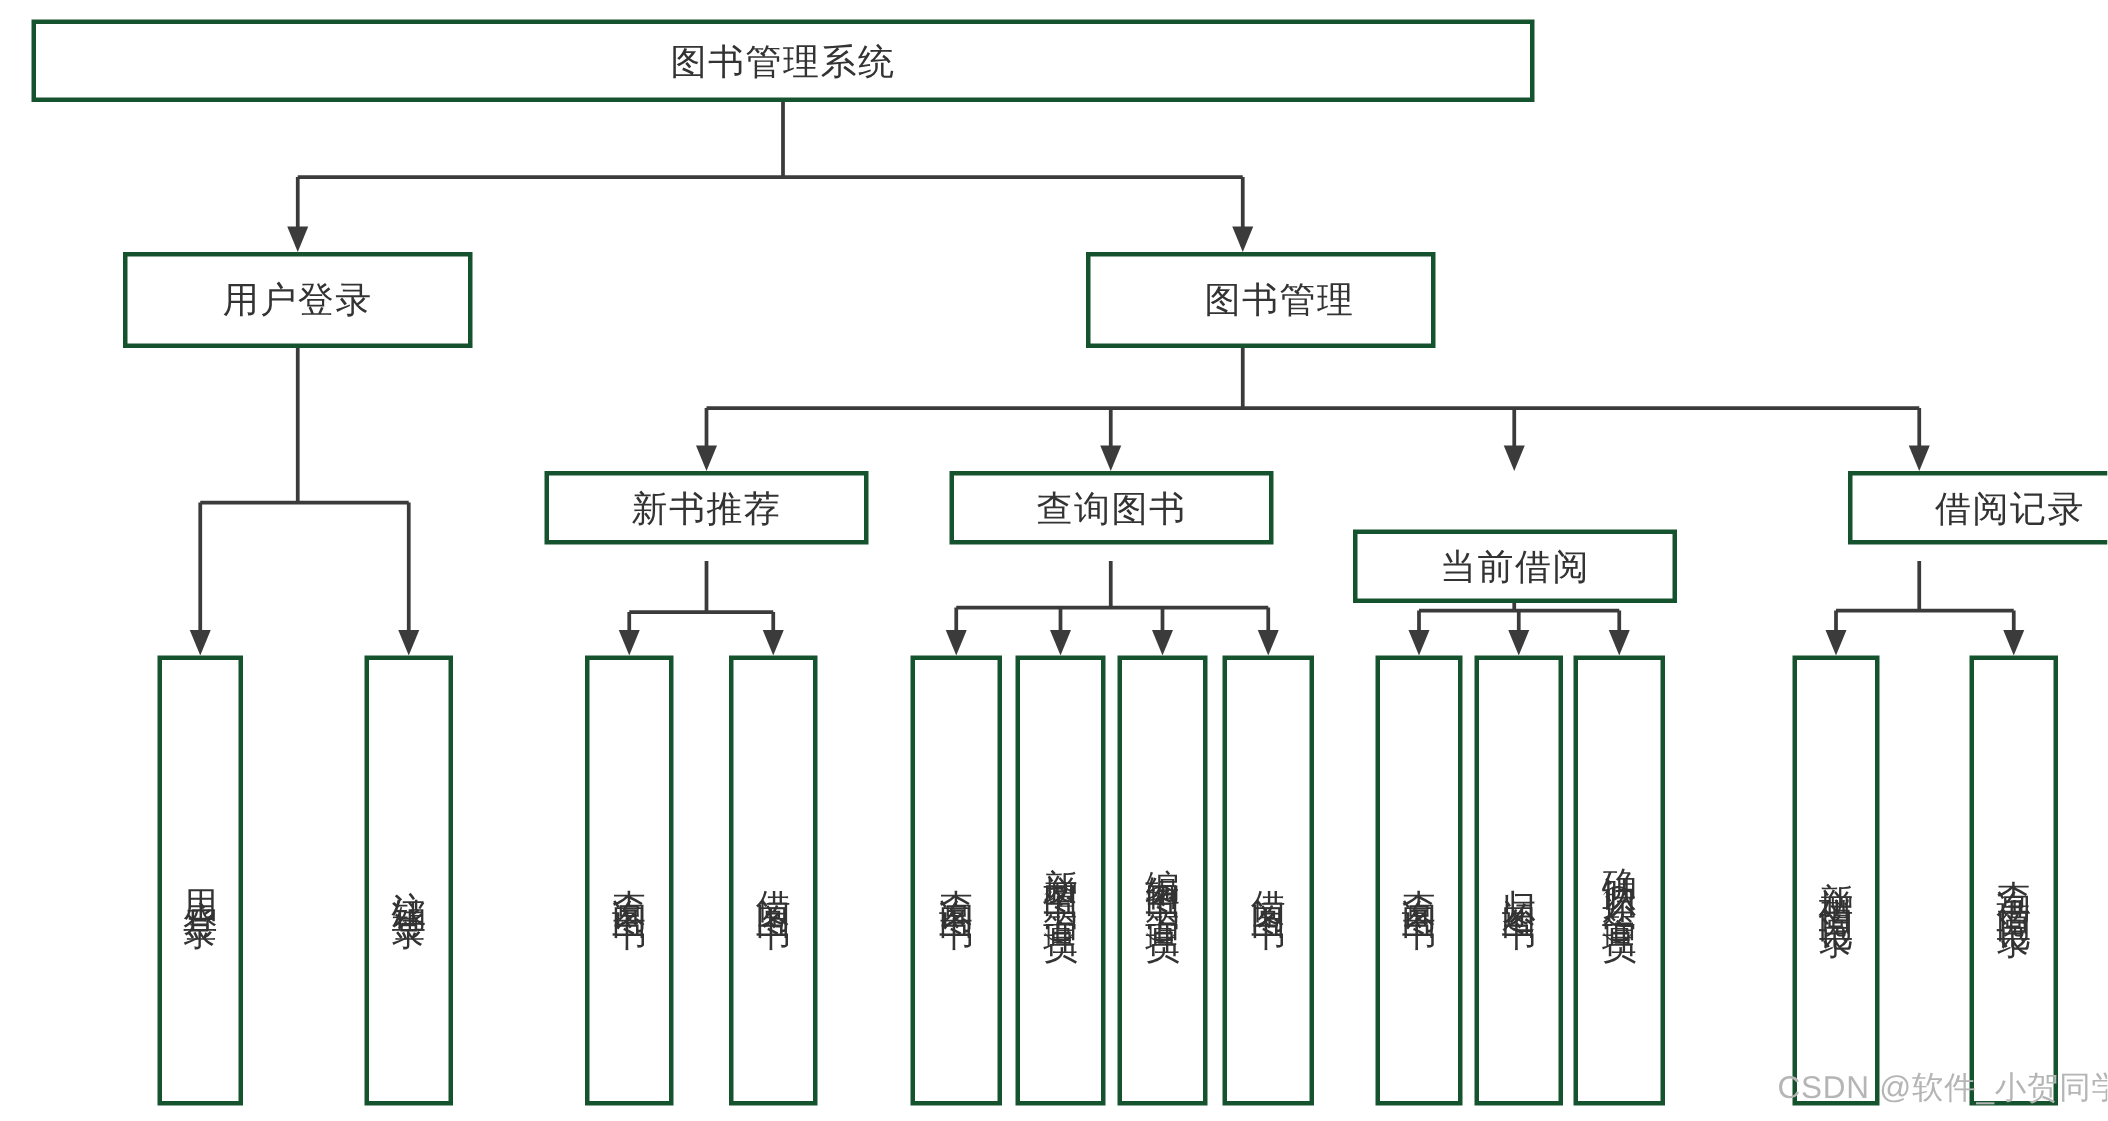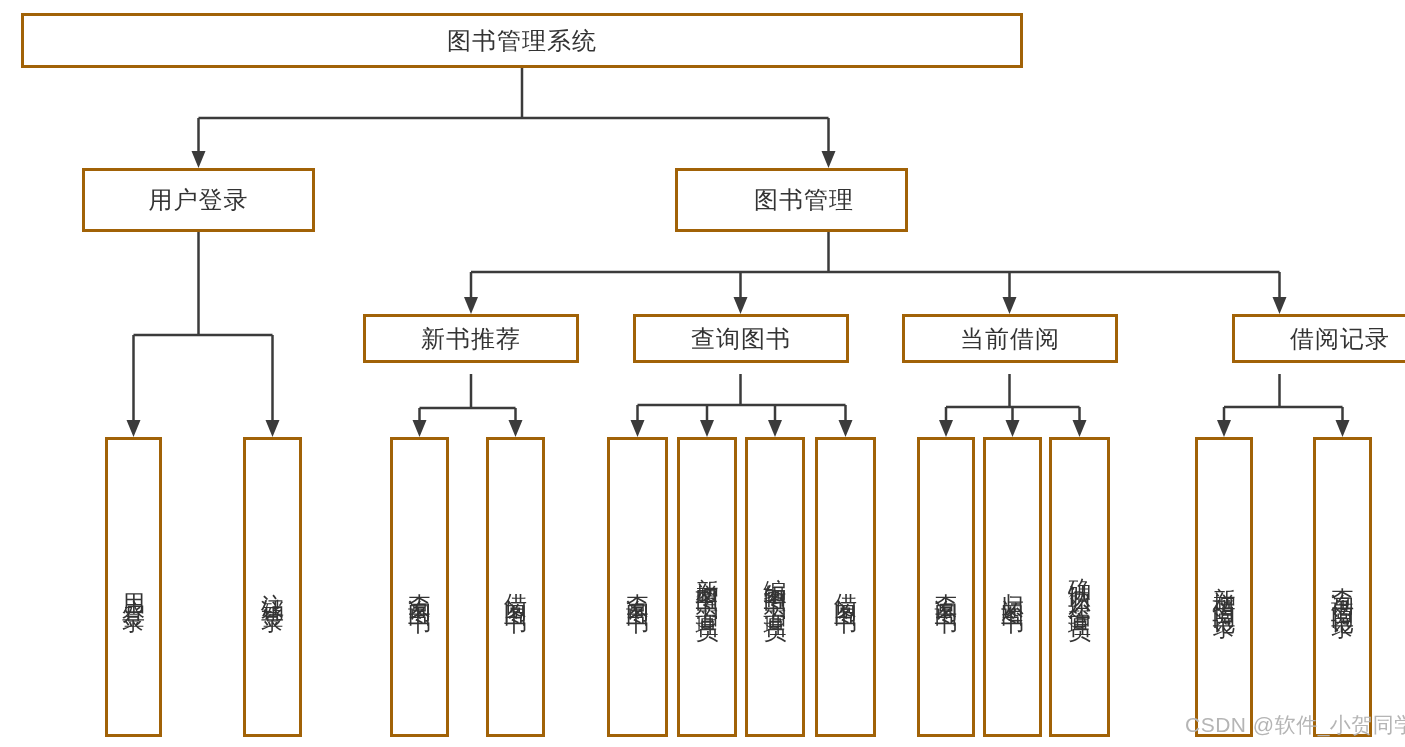--- a/index.html
+++ b/index.html
@@ -2,21 +2,21 @@
 <html><head>
 <meta charset="utf-8">
 <style>
   html,body{margin:0;padding:0;background:#fff;}
   #canvas{
     position:relative;width:1405px;height:747px;background:#ffffff;
     font-family:"Liberation Sans",sans-serif;overflow:hidden;
   }
   .node{
     position:absolute;box-sizing:border-box;background:#ffffff;
-    border:3px solid #a16207;display:flex;align-items:center;justify-content:center;
+    border:3px solid #14532d;display:flex;align-items:center;justify-content:center;
     color:#333333;
   }
   .h-node{font-size:24px;letter-spacing:1px;}
   .root{left:21px;top:13px;width:1002px;height:55px;}
   .lvl2{top:168px;height:64px;width:233px;}
   .lvl3{top:314px;height:49px;width:216px;}
   .leaf{
     top:437px;height:300px;font-size:23px;
   }
   .leaf span{
@@ -112,31 +112,31 @@
     </g>
   </svg>
 
   <div class="node h-node root">
     <span>图书管理系统</span>
   </div>
 
   <div class="node h-node lvl2" style="left:82px;">
     <span>用户登录</span>
   </div>
-  <div class="node h-node lvl2" style="left:675px;padding-left:25px;">
+  <div class="node h-node lvl2" style="left:724px;padding-left:25px;">
     <span>图书管理</span>
   </div>
 
   <div class="node h-node lvl3" style="left:363px;">
     <span>新书推荐</span>
   </div>
   <div class="node h-node lvl3" style="left:633px;">
     <span>查询图书</span>
   </div>
-  <div class="node h-node lvl3" style="left:902px;">
+  <div class="node h-node lvl3" style="left:902px;margin-top:39px;">
     <span>当前借阅</span>
   </div>
   <div class="node h-node lvl3" style="left:1232px;">
     <span>借阅记录</span>
   </div>
 
   <div class="node leaf" style="left:105px;width:57px;">
     <span>用户登录</span>
   </div>
   <div class="node leaf" style="left:243px;width:59px;">

